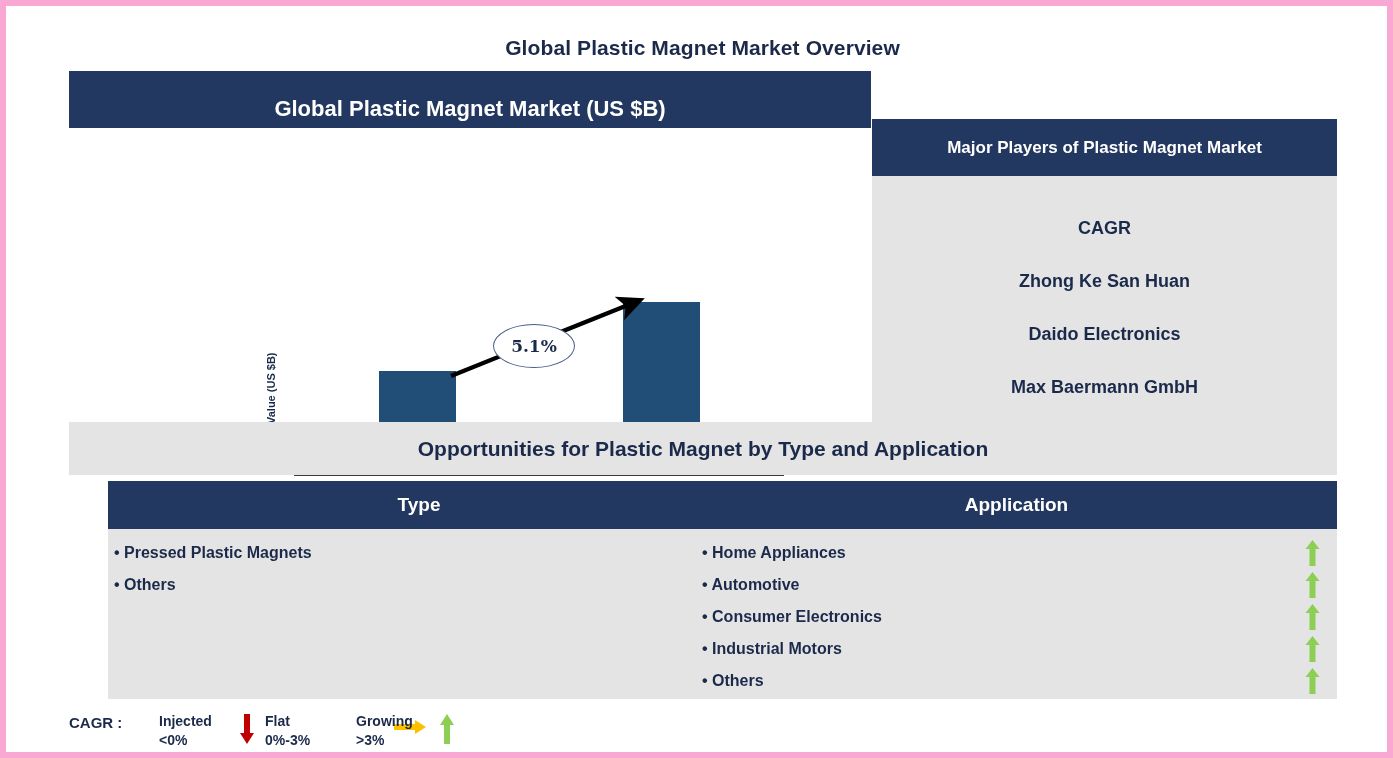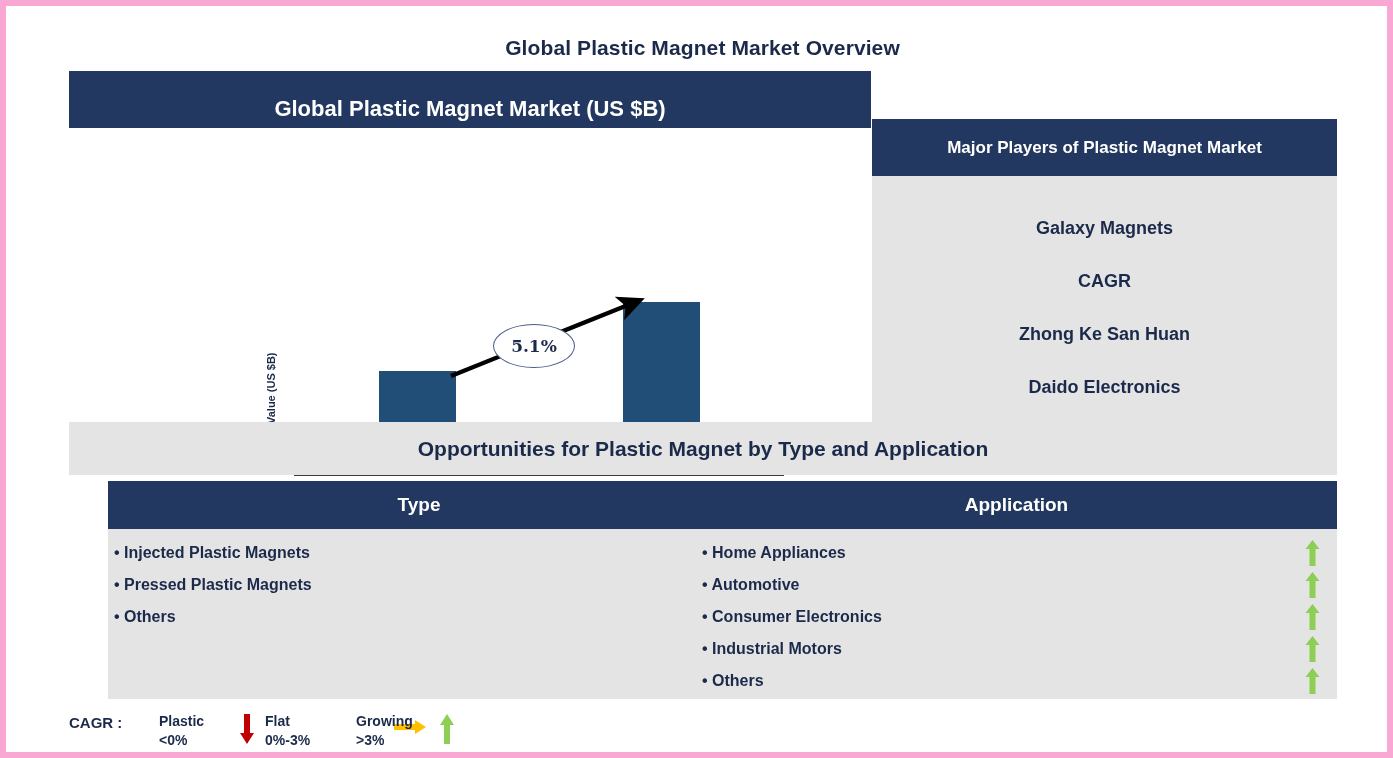--- a/index.html
+++ b/index.html
@@ -310,42 +310,33 @@
 
       <div id="cagr-bubble">5.1%</div>
 
       <div id="source-note">Source : Lucintel</div>
     </div>
   </div>
 
   <div id="players-panel">
     <div id="players-head" class="panel-head">Major Players of Plastic Magnet Market</div>
     <div id="players-body">
-      <div class="player-item">Galaxy Magnets</div>
       <div class="player-item">CAGR</div>
       <div class="player-item">Zhong Ke San Huan</div>
       <div class="player-item">Daido Electronics</div>
       <div class="player-item">Max Baermann GmbH</div>
     </div>
   </div>
 
   <div id="opp-banner">Opportunities for Plastic Magnet by Type and Application</div>
 
   <div id="type-panel">
     <div class="panel-head col-head">Type</div>
     <div class="col-body">
 
-      <div class="opp-row">
-        <span class="opp-label">• Injected Plastic Magnets</span>
-        <span class="arrow-cell">
-          <svg width="15" height="26" viewBox="0 0 15 26">
-              <path d="M7.5 0 L14.5 9 L10.5 9 L10.5 26 L4.5 26 L4.5 9 L0.5 9 Z" fill="#8dce54"></path>
-            </svg>
-        </span>
-      </div>
 
       <div class="opp-row">
         <span class="opp-label">• Pressed Plastic Magnets</span>
         <span class="arrow-cell">
           <svg width="15" height="26" viewBox="0 0 15 26">
               <path d="M7.5 0 L14.5 9 L10.5 9 L10.5 26 L4.5 26 L4.5 9 L0.5 9 Z" fill="#8dce54"></path>
             </svg>
         </span>
       </div>
 
@@ -410,21 +401,21 @@
         </span>
       </div>
 
     </div>
   </div>
 
   <div id="cagr-legend">
     <div class="lg-title">CAGR  :</div>
 
     <div class="lg-block" id="lg-neg">
-      <div>Plastic</div>
+      <div>Injected</div>
       <div>&lt;0%</div>
     </div>
     <span class="lg-icon" id="lg-icon-neg">
       <svg width="16" height="30" viewBox="0 0 16 30">
           <path d="M8 30 L15 19 L11 19 L11 0 L5 0 L5 19 L1 19 Z" fill="#c00000"></path>
         </svg>
     </span>
 
     <div class="lg-block" id="lg-flat">
       <div>Flat</div>

